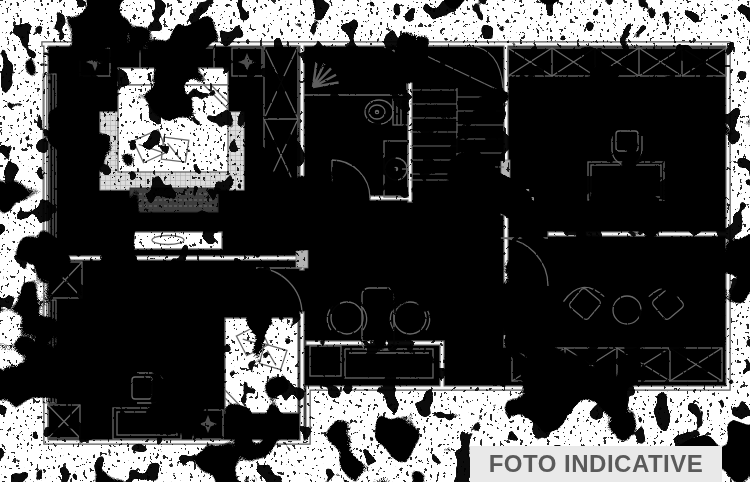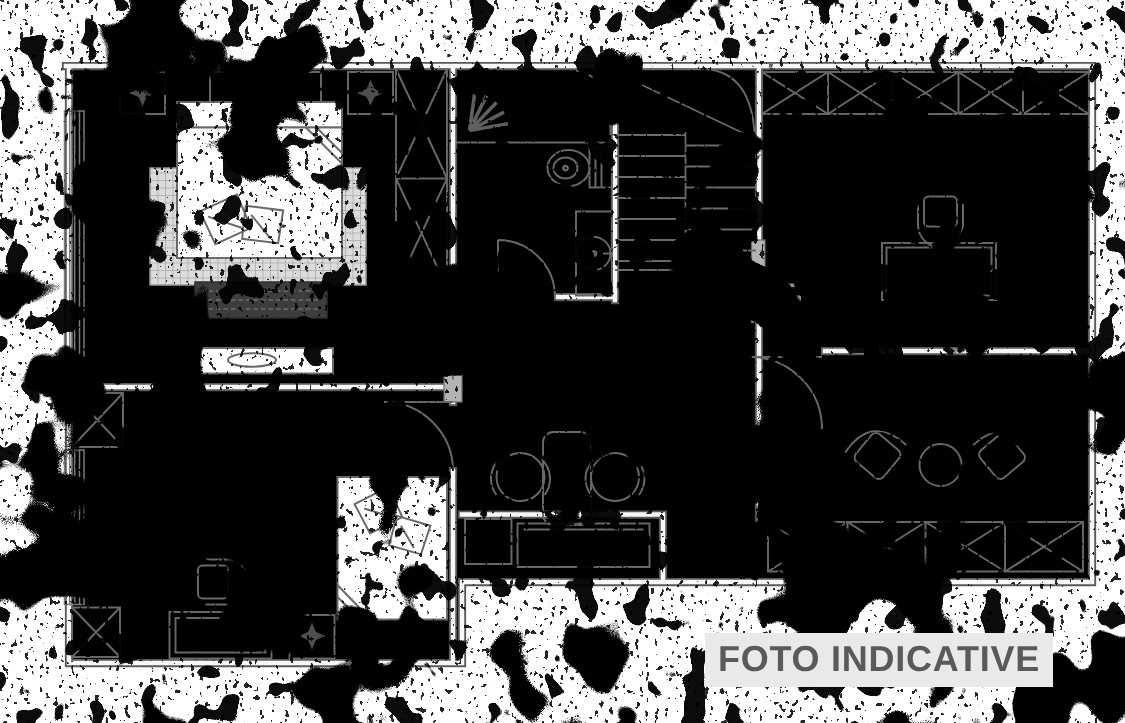--- a/index.html
+++ b/index.html
@@ -15,21 +15,21 @@
   .wall-inner{stroke:#f7f7f7;stroke-width:3;fill:none;stroke-linecap:square;}
   .thin{stroke:#6a6a6a;stroke-width:1.2;fill:none;}
   .thin2{stroke:#7a7a7a;stroke-width:1;fill:none;}
   .furn{stroke:#686868;stroke-width:1.3;fill:none;}
   .furnw{stroke:#686868;stroke-width:1.3;fill:#ffffff;}
   .dark{fill:#3d3d3d;stroke:#2e2e2e;stroke-width:1;}
   .jamb{fill:#b3b3b3;stroke:#6f6f6f;stroke-width:0.8;}
   .star{fill:#4f4f4f;stroke:none;}
   .smudge{fill:#8f8f8f;}
   #banner{
-    position:absolute;left:470px;top:422px;width:232px;height:36px;
+    position:absolute;left:470px;top:446px;width:252px;height:36px;
     background:#e9e9e9;
     display:flex;align-items:center;justify-content:center;
     color:#5a5a5a;font-weight:bold;font-size:24px;letter-spacing:0.5px;
     z-index:5;
   }
 </style>
 </head>
 <body>
 
 <div id="stage">

